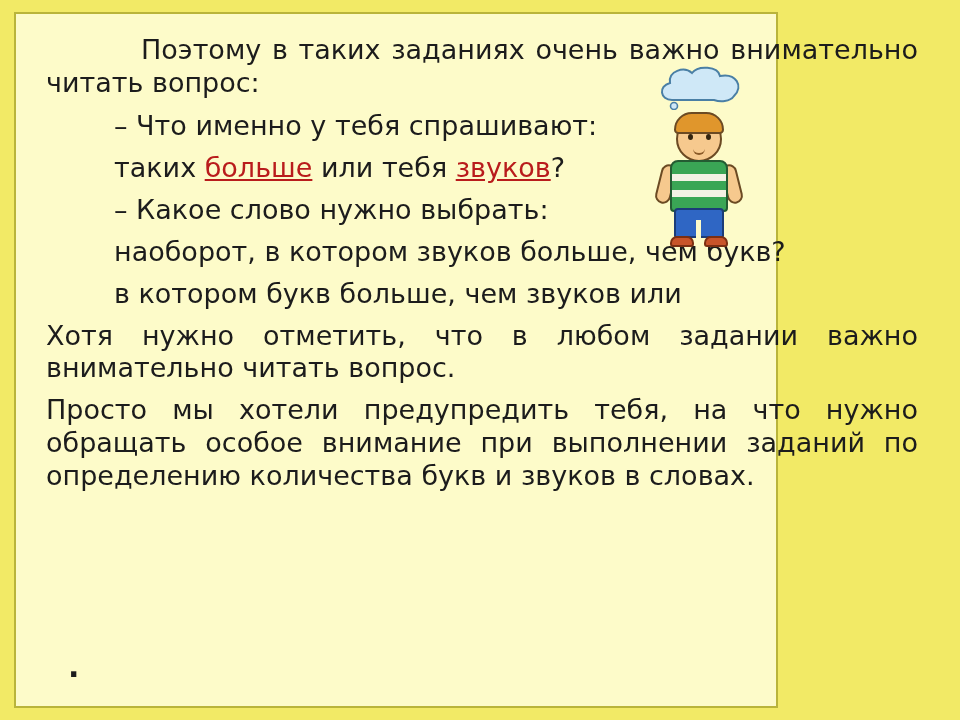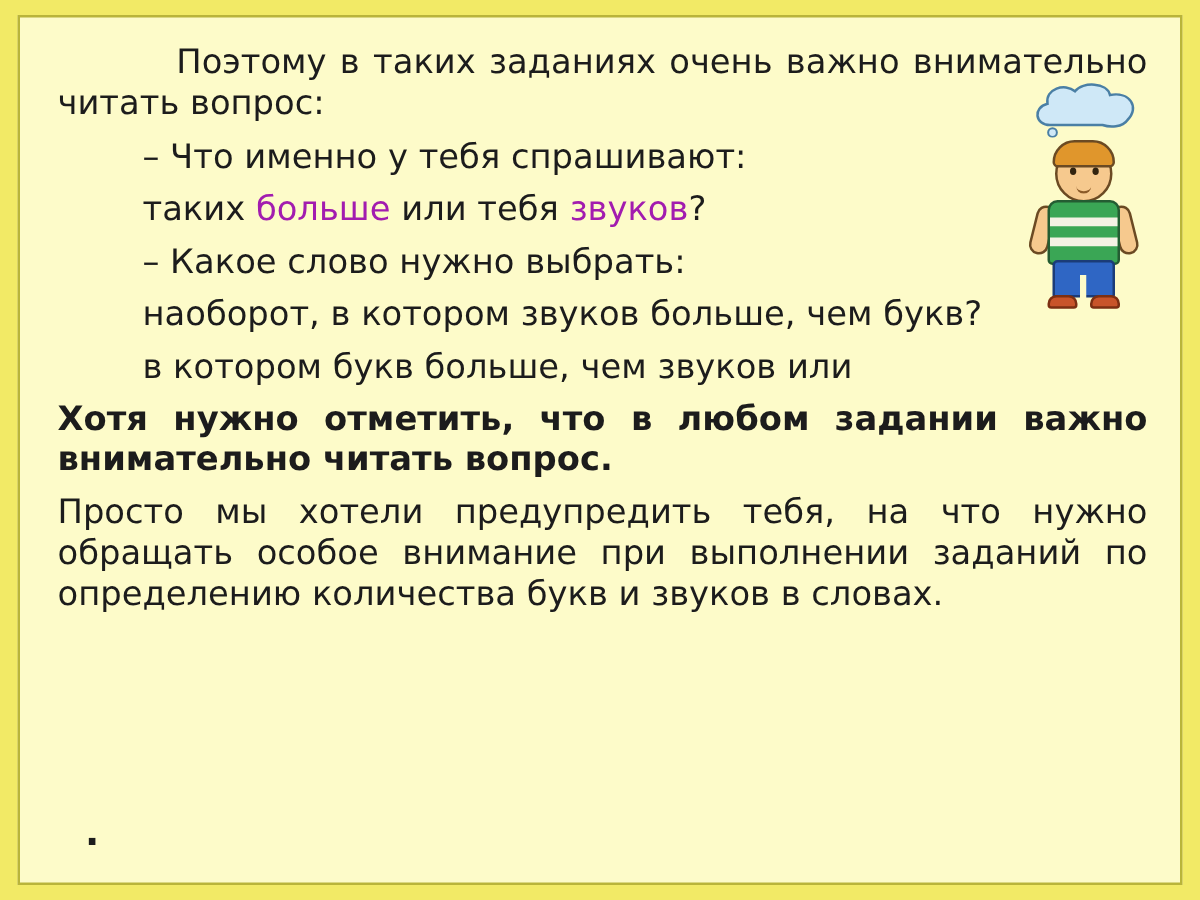--- a/index.html
+++ b/index.html
@@ -17,21 +17,21 @@
     position: relative;
     width: 960px;
     height: 720px;
     background: #f2ea66;
     box-sizing: border-box;
   }
   .inner-panel {
     position: absolute;
     left: 14px;
     top: 12px;
-    width: 932px;
+    width: 764px;
     height: 696px;
     background: #fdfbc9;
     border: 2px solid #b9b43a;
     box-sizing: border-box;
   }
   .content {
     position: absolute;
     left: 30px;
     top: 20px;
     width: 872px;
@@ -58,24 +58,25 @@
   }
   .dash-block .line1 {
     text-align: justify;
     text-align-last: left;
     white-space: nowrap;
   }
   .dash-block .line-rest {
     margin-left: 0;
   }
   .blue {
-    color: #a21caf;
+    color: #b91c1c;
+    text-decoration: underline;
   }
   .para-bold {
-    font-weight: bold;
+    font-weight: normal;
     text-align: justify;
     text-align-last: left;
     margin-bottom: 10px;
     line-height: 1.2;
   }
   .para-last {
     margin-top: 8px;
     margin-left: 48px;
     font-size: 27px;
   }

